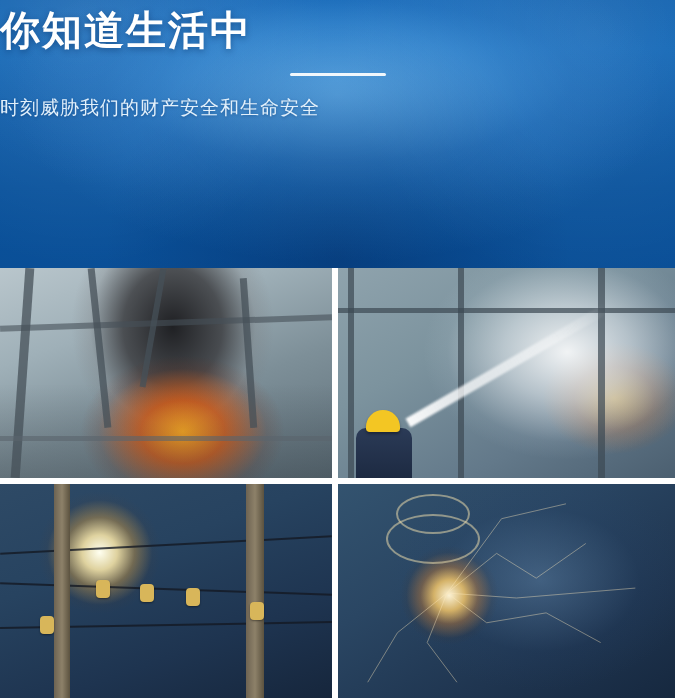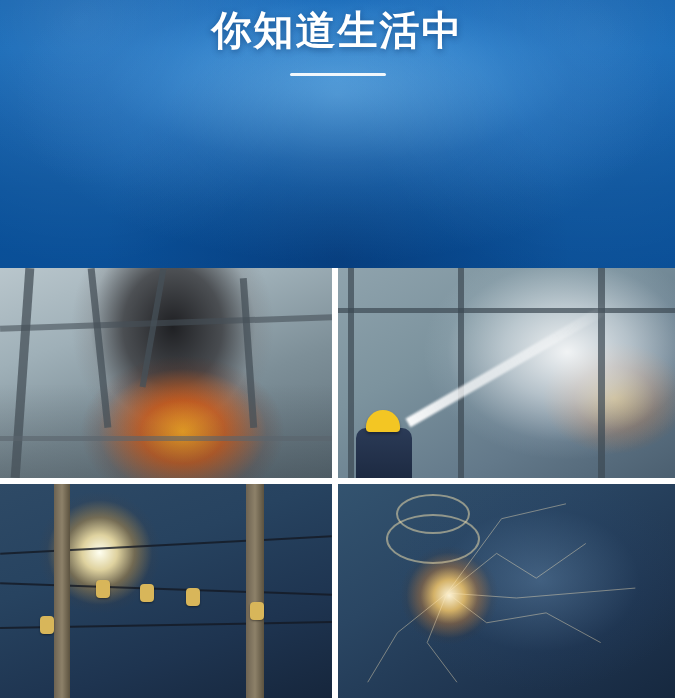--- a/index.html
+++ b/index.html
@@ -49,21 +49,21 @@
     width: 640px;
     height: 330px;
     background: radial-gradient(ellipse at center, rgba(140,205,250,0.38) 0%, rgba(90,170,235,0.18) 40%, rgba(20,90,170,0) 72%);
     pointer-events: none;
   }
 
   .banner-inner {
     position: relative;
     z-index: 2;
     padding-top: 6px;
-    text-align: center;
+    text-align: left;
   }
 
   .title-line {
     color: #ffffff;
     font-size: 40px;
     font-weight: bold;
     letter-spacing: 2px;
     line-height: 1.22;
     text-shadow: 0 2px 6px rgba(0, 35, 85, 0.45);
   }
@@ -221,20 +221,21 @@
 </head>
 <body>
 
 <div class="page">
 
   <div class="banner">
     <div class="banner-glow"></div>
     <div class="banner-inner">
       <div class="title-line">你知道生活中</div>
       <div class="divider"></div>
+      <div class="sub-line">时刻威胁我们的财产安全和生命安全</div>
     </div>
   </div>
 
   <div class="grid">
 
     <div class="cell photo-fire-smoke">
       <div class="beam b1"></div>
       <div class="beam b2"></div>
       <div class="beam b3"></div>
       <div class="beam b4"></div>

